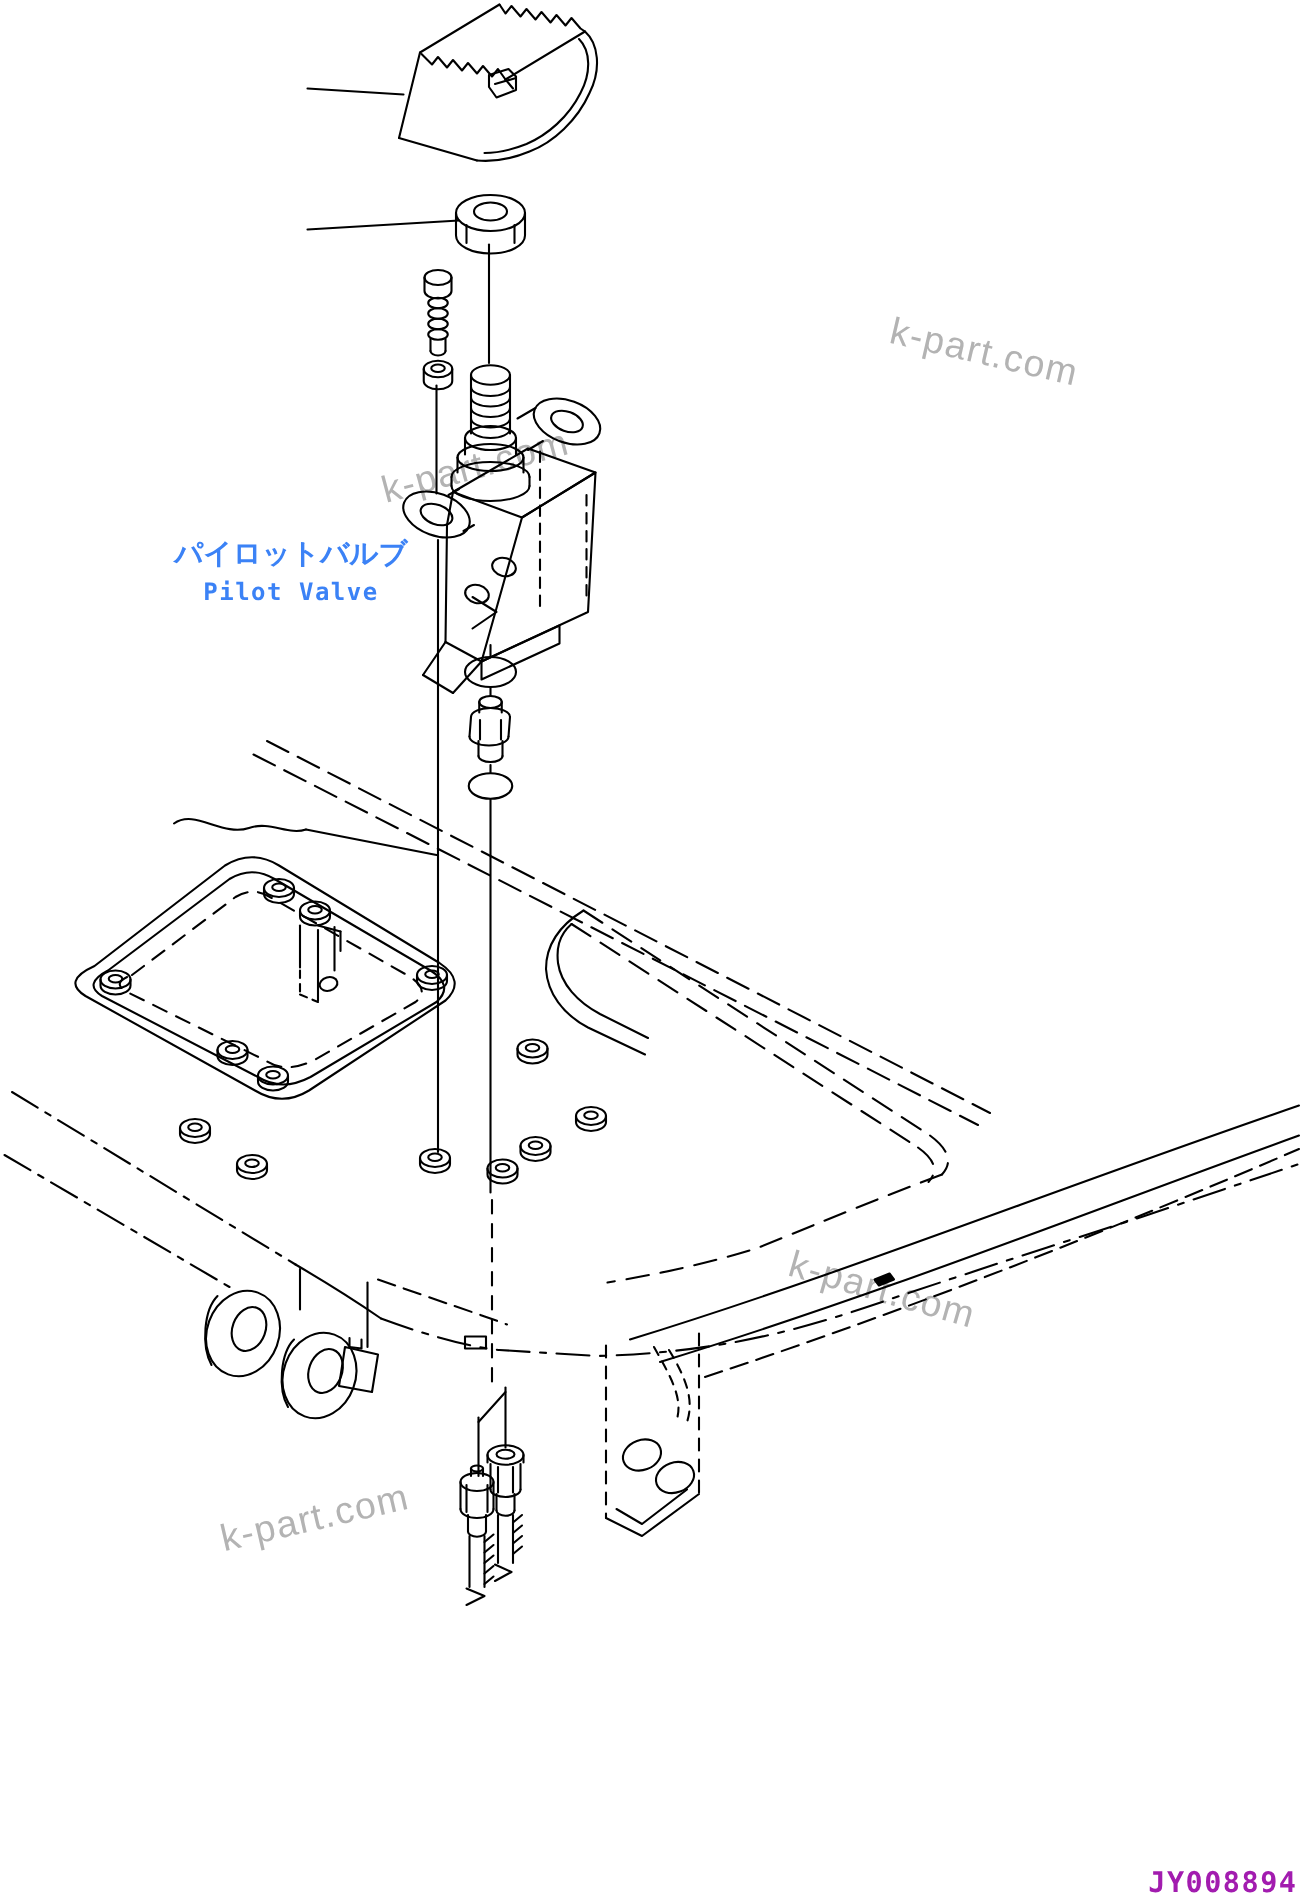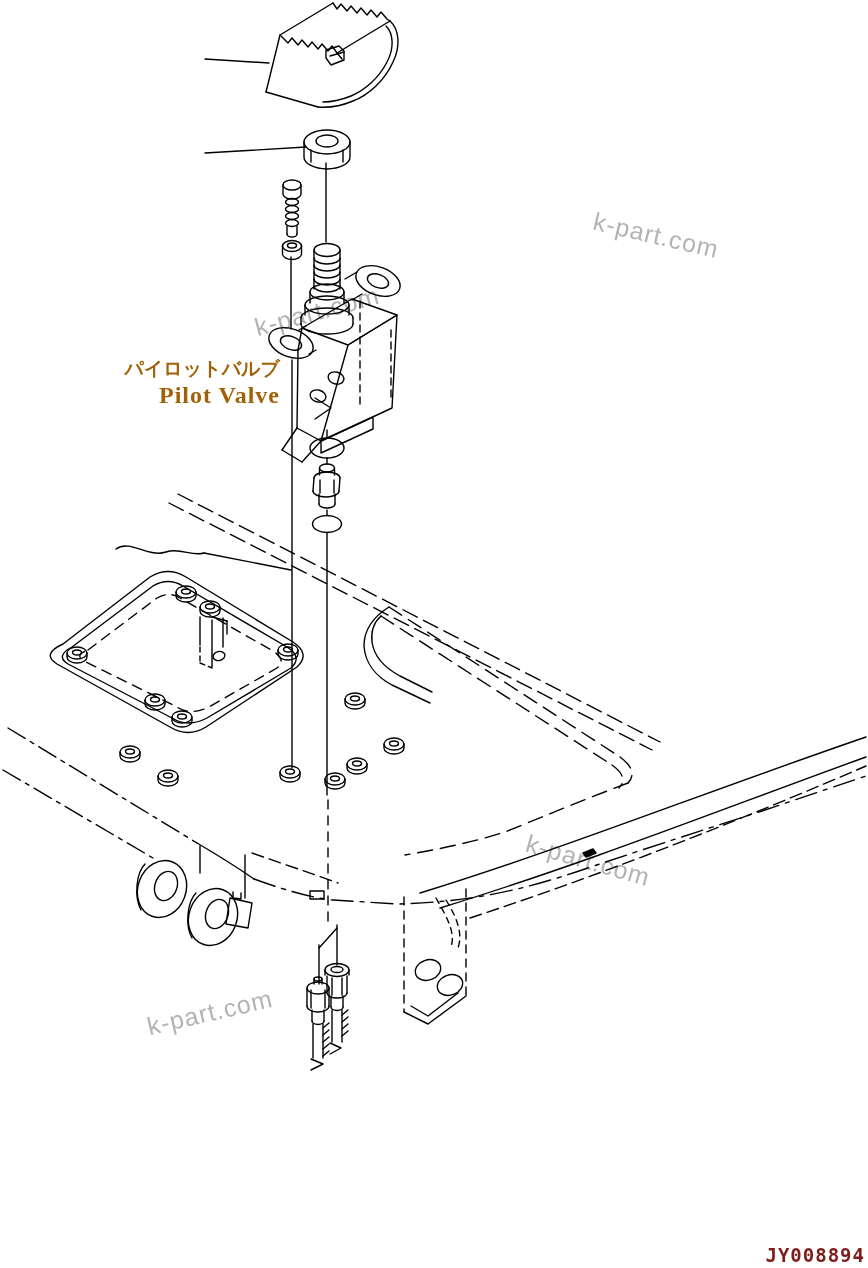--- a/index.html
+++ b/index.html
@@ -2,38 +2,38 @@
 <html><head>
 <meta charset="utf-8">
 <style>
   html,body{margin:0;padding:0;background:#ffffff;}
   .stage{
     position:relative;width:868px;height:1268px;background:#ffffff;overflow:hidden;
     font-family:"DejaVu Sans Mono","Liberation Mono",monospace;color:#000;
   }
   .stage svg{position:absolute;left:0;top:0;z-index:2;}
   .part-label{
-    position:absolute;z-index:3;text-align:right;font-weight:bold;color:#a16207;
-    line-height:26px;white-space:nowrap;font-family:Liberation Serif, serif;
+    position:absolute;z-index:3;text-align:center;font-weight:bold;color:#3b82f6;
+    line-height:26px;white-space:nowrap;
   }
   .part-label .jp{font-size:19px;display:block;}
-  .part-label .en{font-size:24px;display:block;letter-spacing:1px;}
+  .part-label .en{font-size:16px;display:block;letter-spacing:1px;}
   .label-pilot-valve{left:108px;top:356px;width:172px;}
   .label-floor-frame{left:344px;top:771px;width:172px;}
   .watermark{
     position:absolute;z-index:1;color:#b3b3b3;font-size:25px;letter-spacing:1px;
     font-family:"Liberation Sans","DejaVu Sans",sans-serif;white-space:nowrap;font-weight:400;
   }
   .wm-1{left:592px;top:221px;transform:rotate(13deg);}
   .wm-2{left:253px;top:297px;transform:rotate(-15deg);}
   .wm-3{left:524px;top:846px;transform:rotate(16deg);}
   .wm-4{left:146px;top:998px;transform:rotate(-13deg);}
   .drawing-number{
     position:absolute;z-index:3;right:3px;bottom:2px;font-size:19px;font-weight:bold;
-    letter-spacing:1px;color:#7f1d1d;text-align:right;
+    letter-spacing:1px;color:#a21caf;text-align:right;
   }
 </style>
 </head>
 <body>
 
 <div class="stage">
 
   <span class="watermark wm-1">k-part.com</span>
   <span class="watermark wm-2">k-part.com</span>
   <span class="watermark wm-3">k-part.com</span>

